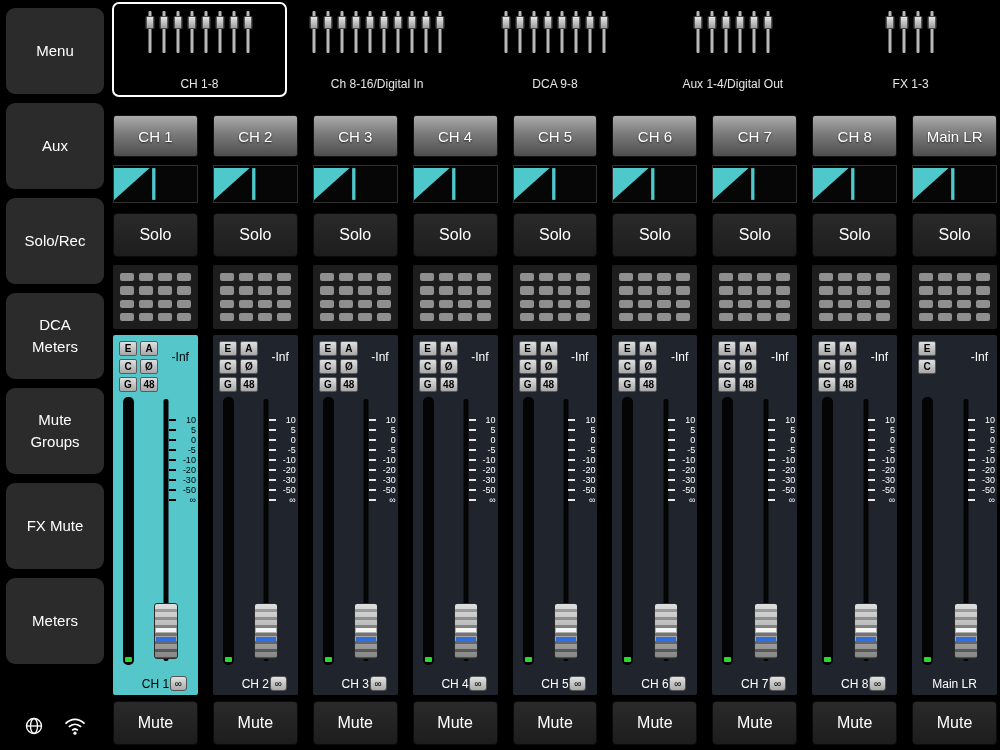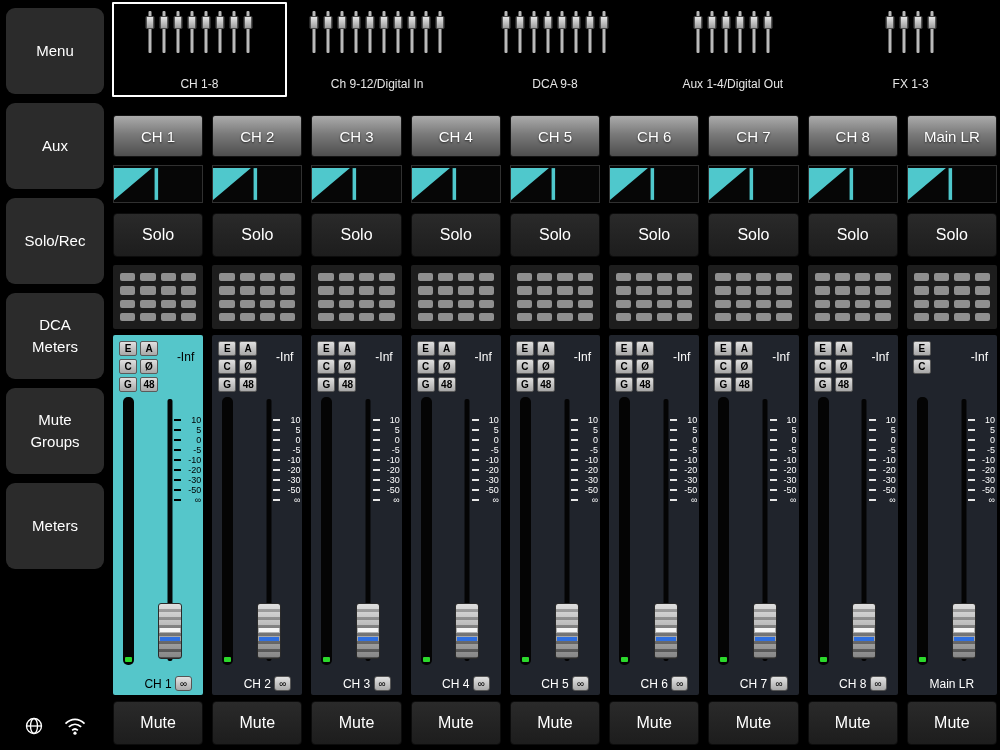--- a/index.html
+++ b/index.html
@@ -19,34 +19,34 @@
     display:flex; align-items:center; justify-content:center; white-space:pre-line;
     cursor:pointer;
   }
   .side-icons { margin-top:auto; display:flex; align-items:center; justify-content:space-around; padding:0 8px 8px; }
   .side-icon { display:inline-flex; cursor:pointer; }
 
   
   .main { flex:1; display:flex; flex-direction:column; min-width:0; }
   .tabbar { height:97px; display:flex; gap:3px; padding:2px 2px 0 2px; }
   .tab {
-    flex:1; min-width:0; background:#000; border:2px solid transparent; border-radius:1px;
+    flex:1; min-width:0; background:#000; border:2px solid transparent; border-radius:7px;
     display:flex; flex-direction:column; align-items:center; justify-content:flex-end;
     padding:5px 2px 4px; cursor:pointer;
   }
   .tab.selected { border-color:#fff; }
   .tab-icons { flex:1; width:100%; display:flex; align-items:flex-start; justify-content:center; gap:6px; padding-top:2px; }
   .tab-fader { position:relative; width:8px; height:46px; display:inline-block; }
   .tf-line { position:absolute; left:50%; top:0; bottom:4px; width:3px; transform:translateX(-50%); background:#b9b9b9; border-radius:1px; }
   .tf-cap { position:absolute; left:50%; top:5px; width:9px; height:13px; transform:translateX(-50%);
             background:linear-gradient(#e6e6e6,#9d9d9d); border-radius:1px; border:1px solid #4a4a4a; }
   .tab-label { color:#e6e6e6; font-size:12px; margin-top:1px; white-space:nowrap; overflow:hidden; }
 
   
-  .strips { flex:1; display:flex; gap:9px; padding:18px 3px 0 3px; }
+  .strips { flex:1; display:flex; gap:15px; padding:18px 3px 0 3px; }
   .strip { flex:1; min-width:0; display:flex; flex-direction:column; }
 
   .ch-name {
     height:42px; border:1px solid #151515; border-radius:3px; cursor:pointer;
     background:linear-gradient(#ababab,#7a7a7a 45%,#4e4e4e);
     color:#fff; font-size:15px; text-shadow:0 1px 2px rgba(0,0,0,.65);
     display:flex; align-items:center; justify-content:center; white-space:nowrap;
   }
   .eq-thumb { height:38px; margin-top:8px; background:#060606; border:1px solid #303030; cursor:pointer; }
   .eq-thumb svg { width:100%; height:100%; display:block; }
@@ -112,20 +112,21 @@
 
 <div class="app">
   <aside class="sidebar" id="sidebar">
       <div class="side-btn">Menu</div>
       <div class="side-btn">Aux</div>
       <div class="side-btn">Solo/Rec</div>
       <div class="side-btn">DCA
 Meters</div>
       <div class="side-btn">Mute
 Groups</div>
+      <div class="side-btn">FX Mute</div>
       <div class="side-btn">Meters</div>
       <div class="side-icons">
         <span class="side-icon">
           <svg width="20" height="20" viewBox="0 0 24 24">
             <circle cx="12" cy="12" r="9" fill="none" stroke="#fff" stroke-width="1.6"></circle>
             <ellipse cx="12" cy="12" rx="4.2" ry="9" fill="none" stroke="#fff" stroke-width="1.6"></ellipse>
             <line x1="3" y1="12" x2="21" y2="12" stroke="#fff" stroke-width="1.6"></line>
           </svg>
         </span>
         <span class="side-icon">
@@ -213,21 +214,21 @@
             </span>
             <span class="tab-fader">
               <span class="tf-line"></span>
               <span class="tf-cap"></span>
             </span>
             <span class="tab-fader">
               <span class="tf-line"></span>
               <span class="tf-cap"></span>
             </span>
           </div>
-          <div class="tab-label">Ch 9-12/Digital In</div>
+          <div class="tab-label">Ch 8-16/Digital In</div>
         </div>
         <div class="tab">
           <div class="tab-icons">
             <span class="tab-fader">
               <span class="tf-line"></span>
               <span class="tf-cap"></span>
             </span>
             <span class="tab-fader">
               <span class="tf-line"></span>
               <span class="tf-cap"></span>

